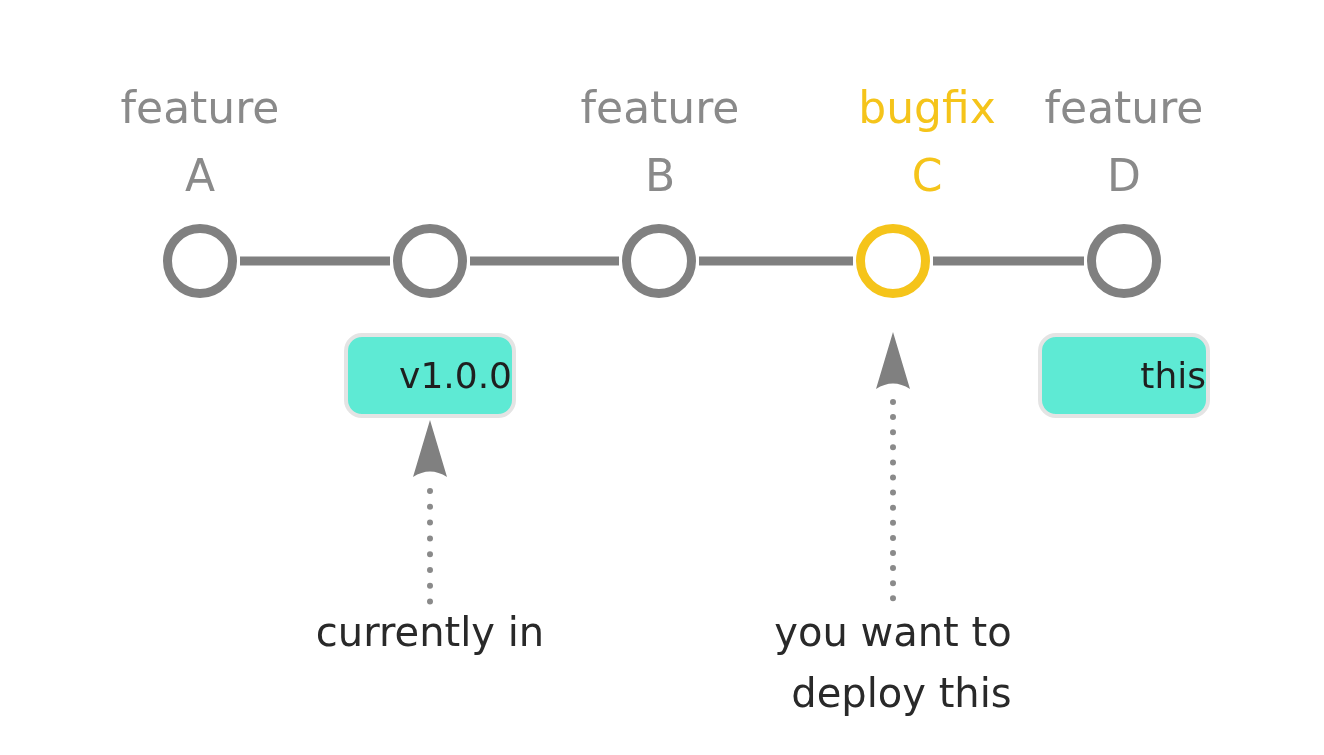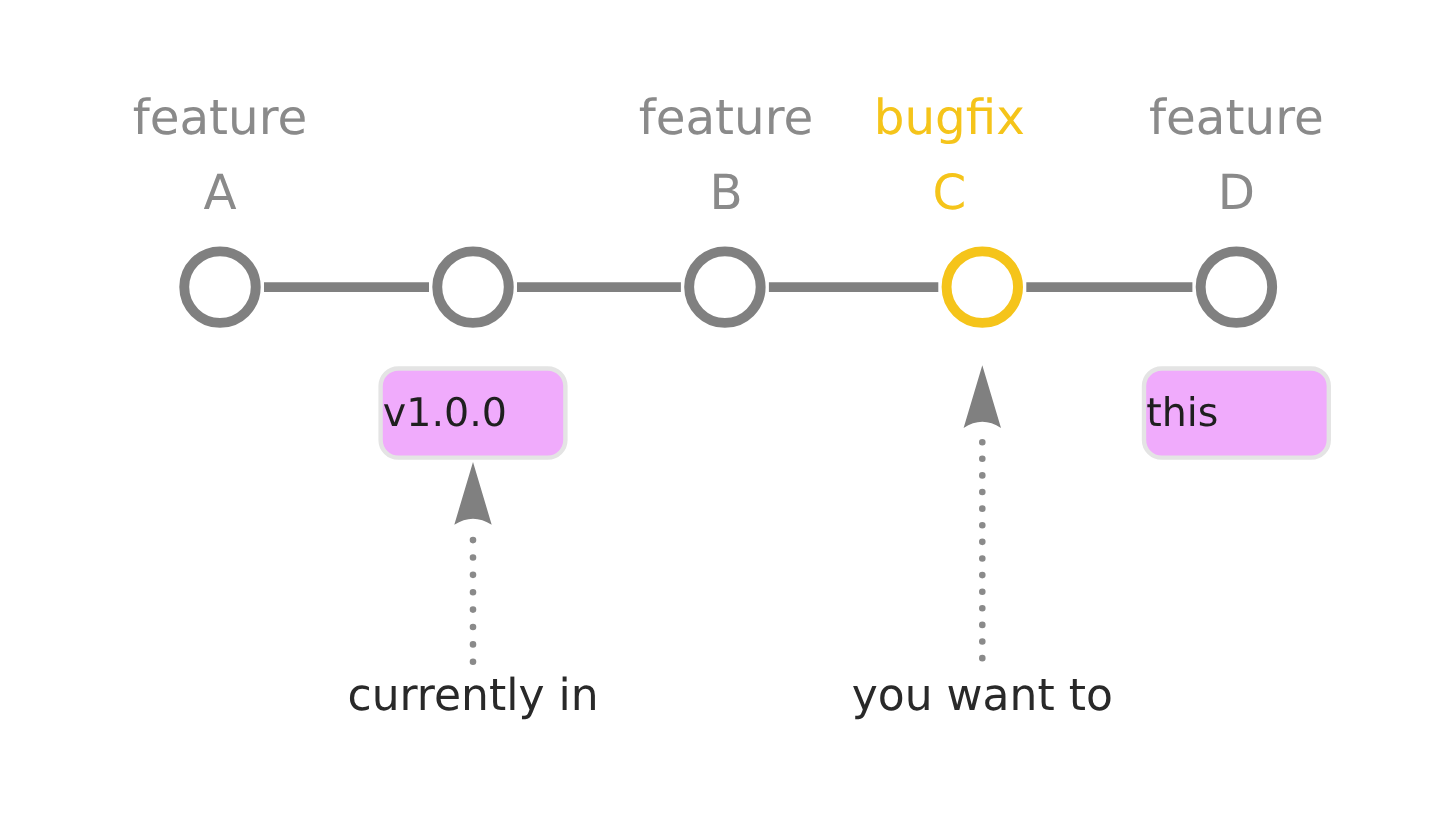--- a/index.html
+++ b/index.html
@@ -42,27 +42,27 @@
   }
   .branch-label.highlight {
     color: #f5c41a;
   }
   .tag {
     position: absolute;
     transform: translateX(-50%);
     top: 297px;
     width: 164px;
     height: 77px;
-    background: #f0abfc;
+    background: #5eead4;
     border: 4px solid #e4e4e4;
     border-radius: 18px;
     color: #1f1f1f;
     font-size: 36px;
     line-height: 77px;
-    text-align: left;
+    text-align: right;
     white-space: nowrap;
     box-sizing: content-box;
   }
   .annotation {
     position: absolute;
     transform: translateX(-50%);
     top: 566px;
     text-align: right;
     color: #292929;
     font-size: 40px;
@@ -96,32 +96,33 @@
   </svg>
 
   <div class="branch-label" style="left:200px">
     <span class="bl-name">feature</span>
     <span class="bl-id">A</span>
   </div>
   <div class="branch-label" style="left:660px">
     <span class="bl-name">feature</span>
     <span class="bl-id">B</span>
   </div>
-  <div class="branch-label highlight" style="left:863px">
+  <div class="branch-label highlight" style="left:927px">
     <span class="bl-name">bugfix</span>
     <span class="bl-id">C</span>
   </div>
   <div class="branch-label" style="left:1124px">
     <span class="bl-name">feature</span>
     <span class="bl-id">D</span>
   </div>
 
   <div class="tag" style="left:430px">v1.0.0</div>
   <div class="tag" style="left:1124px">this</div>
 
   <div class="annotation" style="left:430px">
     <div>currently in</div>
   </div>
   <div class="annotation" style="left:893px">
     <div>you want to</div>
+    <div>deploy this</div>
   </div>
 
 </div>
 
 </body></html>

